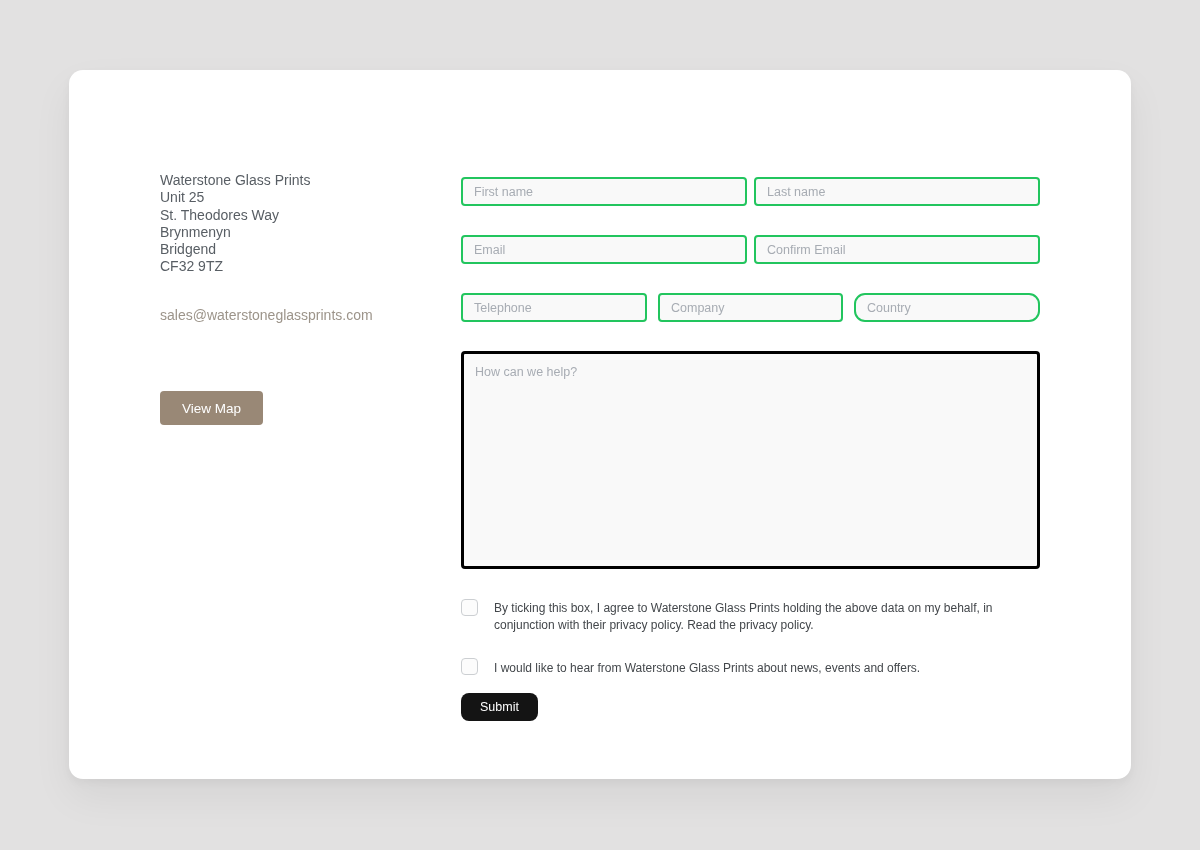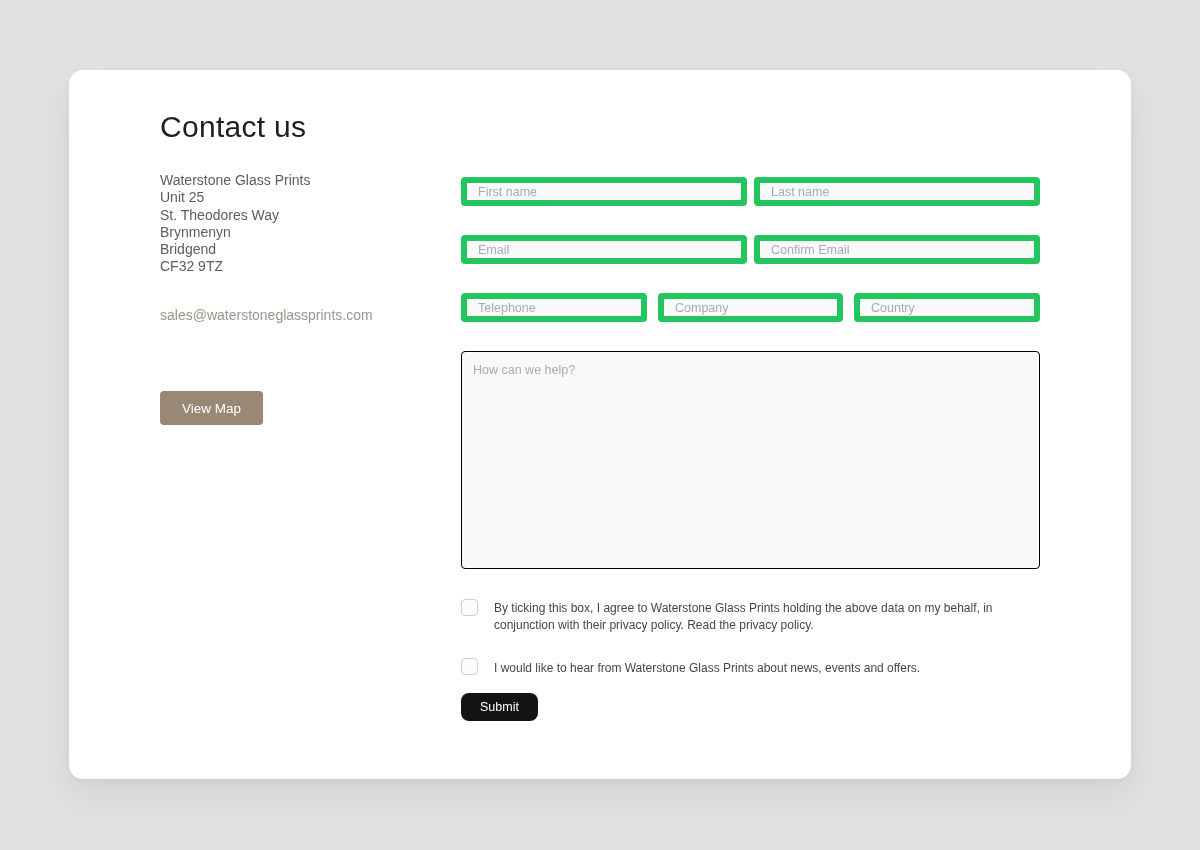--- a/index.html
+++ b/index.html
@@ -50,41 +50,41 @@
     border-radius: 4px;
     font-family: "Liberation Sans", sans-serif;
     font-size: 13.5px;
     cursor: pointer;
     margin-top: 44px;
   }
   .field {
     position: absolute;
     height: 29px;
     background: #f9f9f9;
-    border: 6px solid #22c55e;
+    border: 2px solid #22c55e;
     border-radius: 4px;
     padding: 0 11px;
     font-family: "Liberation Sans", sans-serif;
     font-size: 12.5px;
     color: #a21caf;
   }
   .field::placeholder, .message-area::placeholder { color: #a7acb3; opacity: 1; }
   .f-first   { left: 392px; top: 107px; width: 286px; }
   .f-last    { left: 685px; top: 107px; width: 286px; }
   .f-email   { left: 392px; top: 165px; width: 286px; }
   .f-confirm { left: 685px; top: 165px; width: 286px; }
   .f-tel     { left: 392px; top: 223px; width: 186px; }
   .f-company { left: 589px; top: 223px; width: 185px; }
-  .f-country { left: 785px; top: 223px; width: 186px; }
+  .f-country { left: 785px; top: 223px; width: 186px; border-radius: 11px; }
   .message-area {
     position: absolute;
     left: 392px; top: 281px;
     width: 579px; height: 218px;
     background: #f9f9f9;
-    border: 1px solid #000000;
+    border: 3px solid #000000;
     border-radius: 4px;
     padding: 11px;
     font-family: "Liberation Sans", sans-serif;
     font-size: 12.5px;
     color: #3a3f45;
     resize: none;
   }
   .consent-row {
     position: absolute;
     left: 392px;
@@ -122,21 +122,20 @@
     font-family: "Liberation Sans", sans-serif;
     font-size: 12.5px;
     cursor: pointer;
   }
 </style>
 </head>
 <body>
 
 <div class="card">
 
-  <h1 class="page-title">Contact us</h1>
 
   <div class="address-block">
     <div>Waterstone Glass Prints</div>
     <div>Unit 25</div>
     <div>St. Theodores Way</div>
     <div>Brynmenyn</div>
     <div>Bridgend</div>
     <div>CF32 9TZ</div>
   </div>
 

